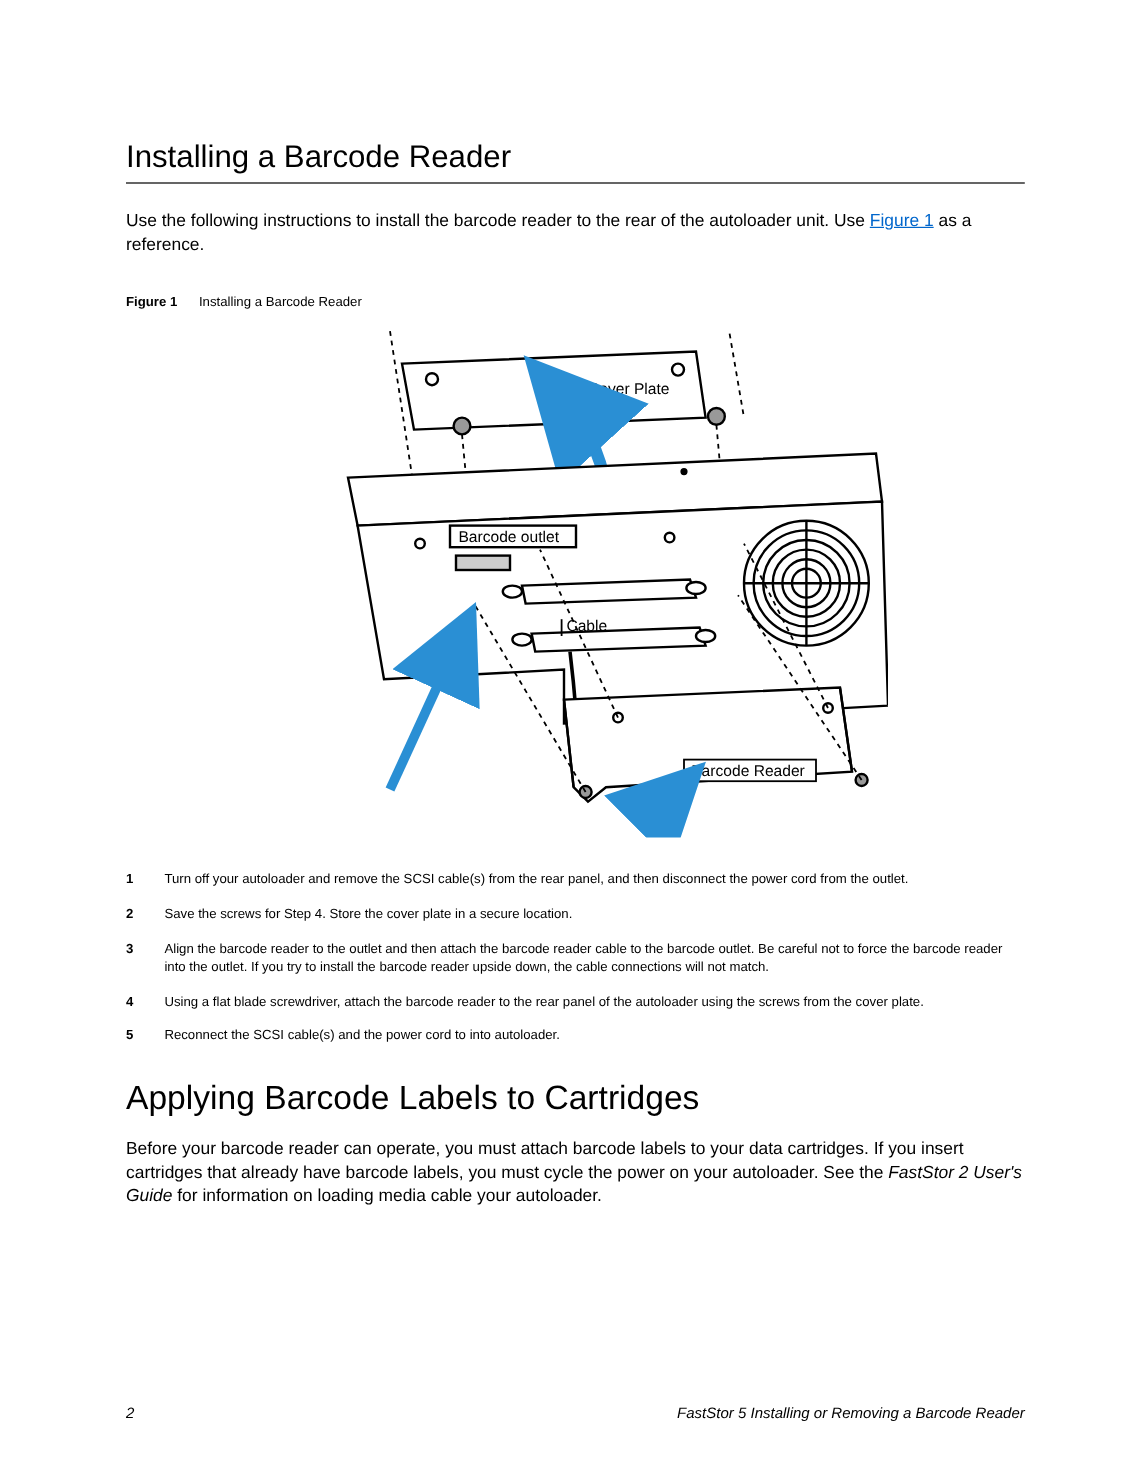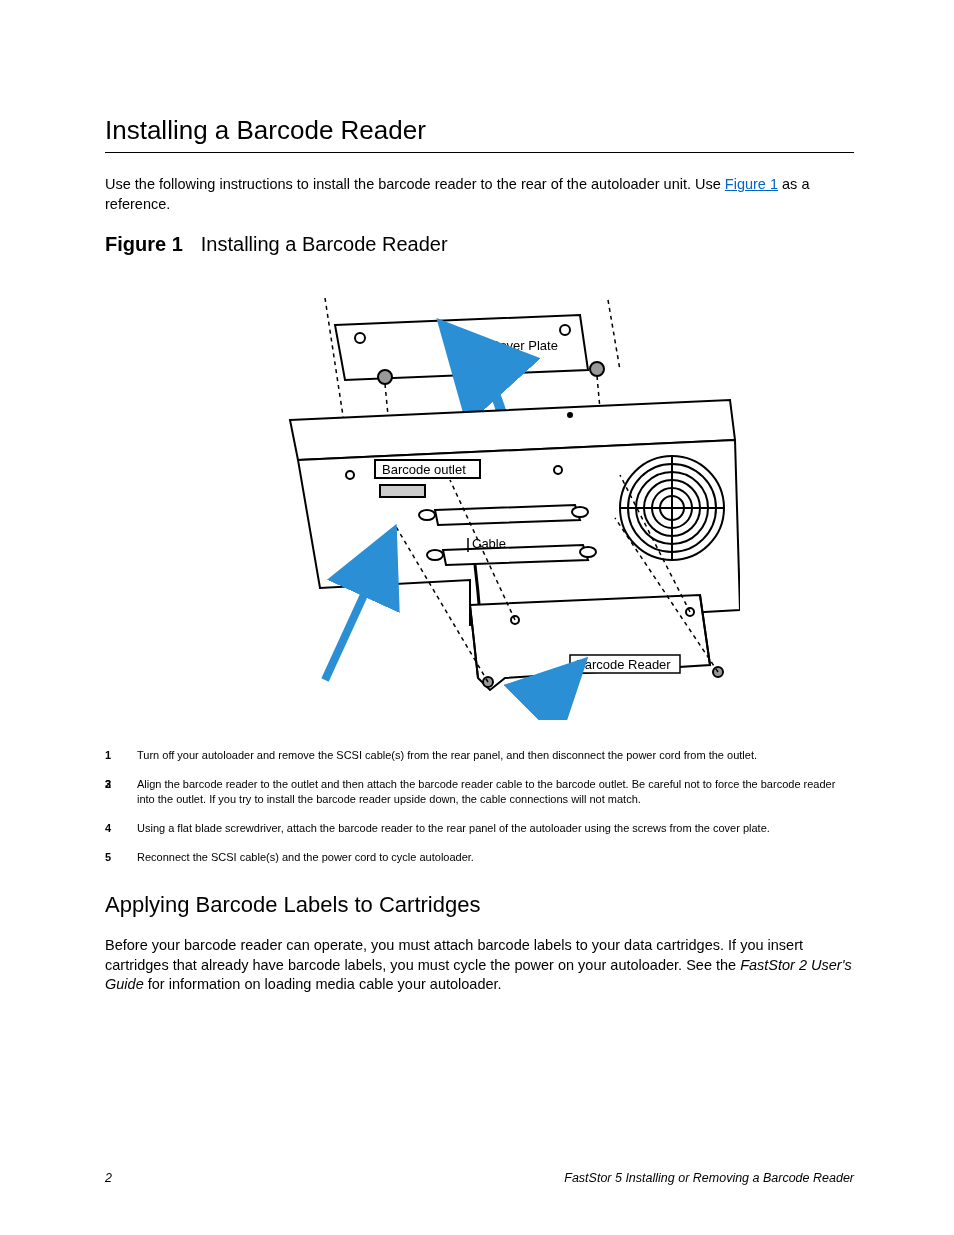--- a/index.html
+++ b/index.html
@@ -13,32 +13,32 @@
     color: #000;
   }
   h1 {
     font-size: 26px;
     font-weight: 400;
     border-bottom: 1px solid #000;
     padding-bottom: 6px;
     margin-bottom: 22px;
   }
   h2 {
-    font-size: 22px;
+    font-size: 28px;
     font-weight: 400;
     margin-top: 28px;
     margin-bottom: 18px;
   }
   p.intro {
     font-size: 14.5px;
     line-height: 1.35;
-    margin-bottom: 19px;
+    margin-bottom: 32px;
   }
   a.link { color: #0066cc; text-decoration: underline; }
-  .fig-caption { font-size: 20px; margin-bottom: 24px; }
+  .fig-caption { font-size: 11px; margin-bottom: 0; }
   .fig-caption b { font-weight: bold; margin-right: 18px; }
   .figure-box {
     width: 520px;
     height: 440px;
     margin: 0 auto 28px auto;
     position: relative;
   }
   ol.steps {
     list-style: none;
     counter-reset: step;
@@ -180,29 +180,30 @@
     <path d="M 105 400 L 160 280" stroke="#2a8fd4" stroke-width="8" fill="none" marker-end="url(#bluearrow)"></path>
     <path d="M 315 430 L 340 405" stroke="#2a8fd4" stroke-width="8" fill="none" marker-end="url(#bluearrow)"></path>
   </svg>
 </div>
 
 <ol class="steps">
   <li>
     <span>Turn off your autoloader and remove the SCSI cable(s) from the rear panel, and then disconnect the power cord from the outlet.</span>
   </li>
   <li>
+    <p class="sub">Save the screws for Step 4. Store the cover plate in a secure location.</p>
   </li>
   <li>
     <span>Align the barcode reader to the outlet and then attach the barcode reader cable to the barcode outlet. Be careful not to force the barcode reader into the outlet. If you try to install the barcode reader upside down, the cable connections will not match.</span>
   </li>
   <li>
     <span>Using a flat blade screwdriver, attach the barcode reader to the rear panel of the autoloader using the screws from the cover plate.</span>
   </li>
   <li>
-    <span>Reconnect the SCSI cable(s) and the power cord to cycle autoloader.</span>
+    <span>Reconnect the SCSI cable(s) and the power cord to into autoloader.</span>
   </li>
 </ol>
 
 <h2>Applying Barcode Labels to Cartridges</h2>
 
 <p class="body">
   <span>Before your barcode reader can operate, you must attach barcode labels to your data cartridges. If you insert cartridges that already have barcode labels, you must cycle the power on your autoloader. See the </span><em class="booktitle">FastStor 2 User's Guide</em><span> for information on loading media cable your autoloader.</span>
 </p>
 
 <div class="footer">

